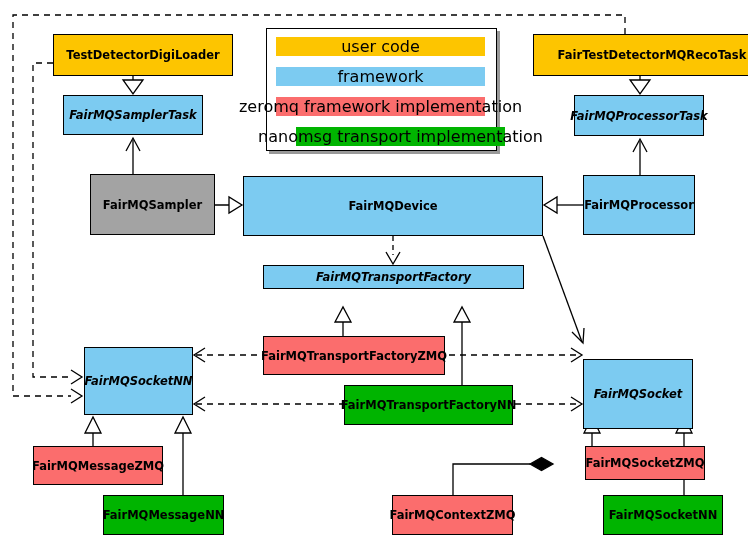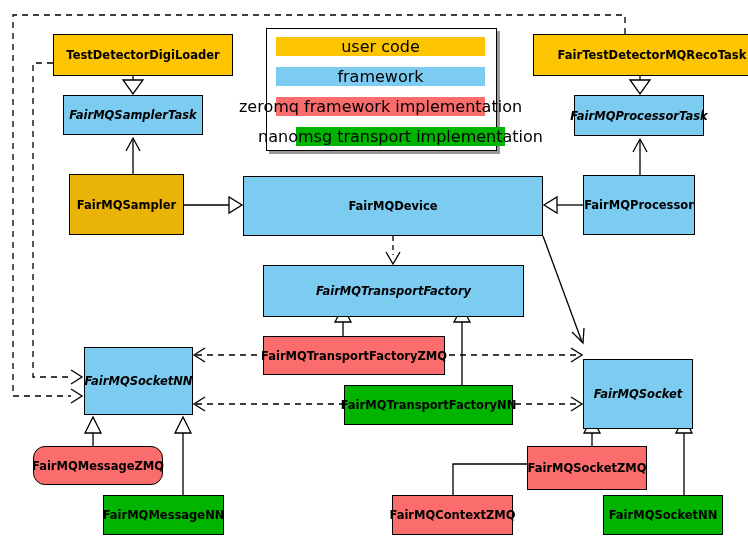--- a/index.html
+++ b/index.html
@@ -130,39 +130,39 @@
   </div>
 
   <div class="node" style="left: 53px; top: 34px; width: 180px; height: 42px; background-color: rgb(253, 197, 0);">TestDetectorDigiLoader</div>
 
   <div class="node" style="left: 533px; top: 34px; width: 238px; height: 42px; background-color: rgb(253, 197, 0);">FairTestDetectorMQRecoTask</div>
 
   <div class="node abstract" style="left: 63px; top: 95px; width: 140px; height: 40px; background-color: rgb(124, 203, 241);">FairMQSamplerTask</div>
 
   <div class="node abstract" style="left: 574px; top: 95px; width: 130px; height: 41px; background-color: rgb(124, 203, 241);">FairMQProcessorTask</div>
 
-  <div class="node" style="left: 69px; top: 174px; width: 115px; height: 61px; background-color: #eab308;">FairMQSampler</div>
+  <div class="node" style="left: 90px; top: 174px; width: 125px; height: 61px; background-color: #a3a3a3;">FairMQSampler</div>
 
   <div class="node" style="left: 243px; top: 176px; width: 300px; height: 60px; background-color: rgb(124, 203, 241);">FairMQDevice</div>
 
   <div class="node" style="left: 583px; top: 175px; width: 112px; height: 60px; background-color: rgb(124, 203, 241);">FairMQProcessor</div>
 
-  <div class="node abstract" style="left: 263px; top: 265px; width: 261px; height: 52px; background-color: rgb(124, 203, 241);">FairMQTransportFactory</div>
+  <div class="node abstract" style="left: 263px; top: 265px; width: 261px; height: 24px; background-color: rgb(124, 203, 241);">FairMQTransportFactory</div>
 
   <div class="node" style="left: 263px; top: 336px; width: 182px; height: 39px; background-color: rgb(251, 109, 109);">FairMQTransportFactoryZMQ</div>
 
   <div class="node" style="left: 344px; top: 385px; width: 169px; height: 40px; background-color: rgb(0, 180, 0);">FairMQTransportFactoryNN</div>
 
   <div class="node abstract" style="left: 84px; top: 347px; width: 109px; height: 68px; background-color: rgb(124, 203, 241);">FairMQSocketNN</div>
 
   <div class="node abstract" style="left: 583px; top: 359px; width: 110px; height: 70px; background-color: rgb(124, 203, 241);">FairMQSocket</div>
 
-  <div class="node" style="left: 33px; top: 446px; width: 130px; height: 39px; background-color: rgb(251, 109, 109); border-radius: 12px;">FairMQMessageZMQ</div>
+  <div class="node" style="left: 33px; top: 446px; width: 130px; height: 39px; background-color: rgb(251, 109, 109);">FairMQMessageZMQ</div>
 
   <div class="node" style="left: 103px; top: 495px; width: 121px; height: 40px; background-color: rgb(0, 180, 0);">FairMQMessageNN</div>
 
   <div class="node" style="left: 392px; top: 495px; width: 121px; height: 40px; background-color: rgb(251, 109, 109);">FairMQContextZMQ</div>
 
-  <div class="node" style="left: 527px; top: 446px; width: 120px; height: 44px; background-color: rgb(251, 109, 109);">FairMQSocketZMQ</div>
+  <div class="node" style="left: 585px; top: 446px; width: 120px; height: 34px; background-color: rgb(251, 109, 109);">FairMQSocketZMQ</div>
 
   <div class="node" style="left: 603px; top: 495px; width: 120px; height: 40px; background-color: rgb(0, 180, 0);">FairMQSocketNN</div>
 
 </div>
 
 </body></html>

